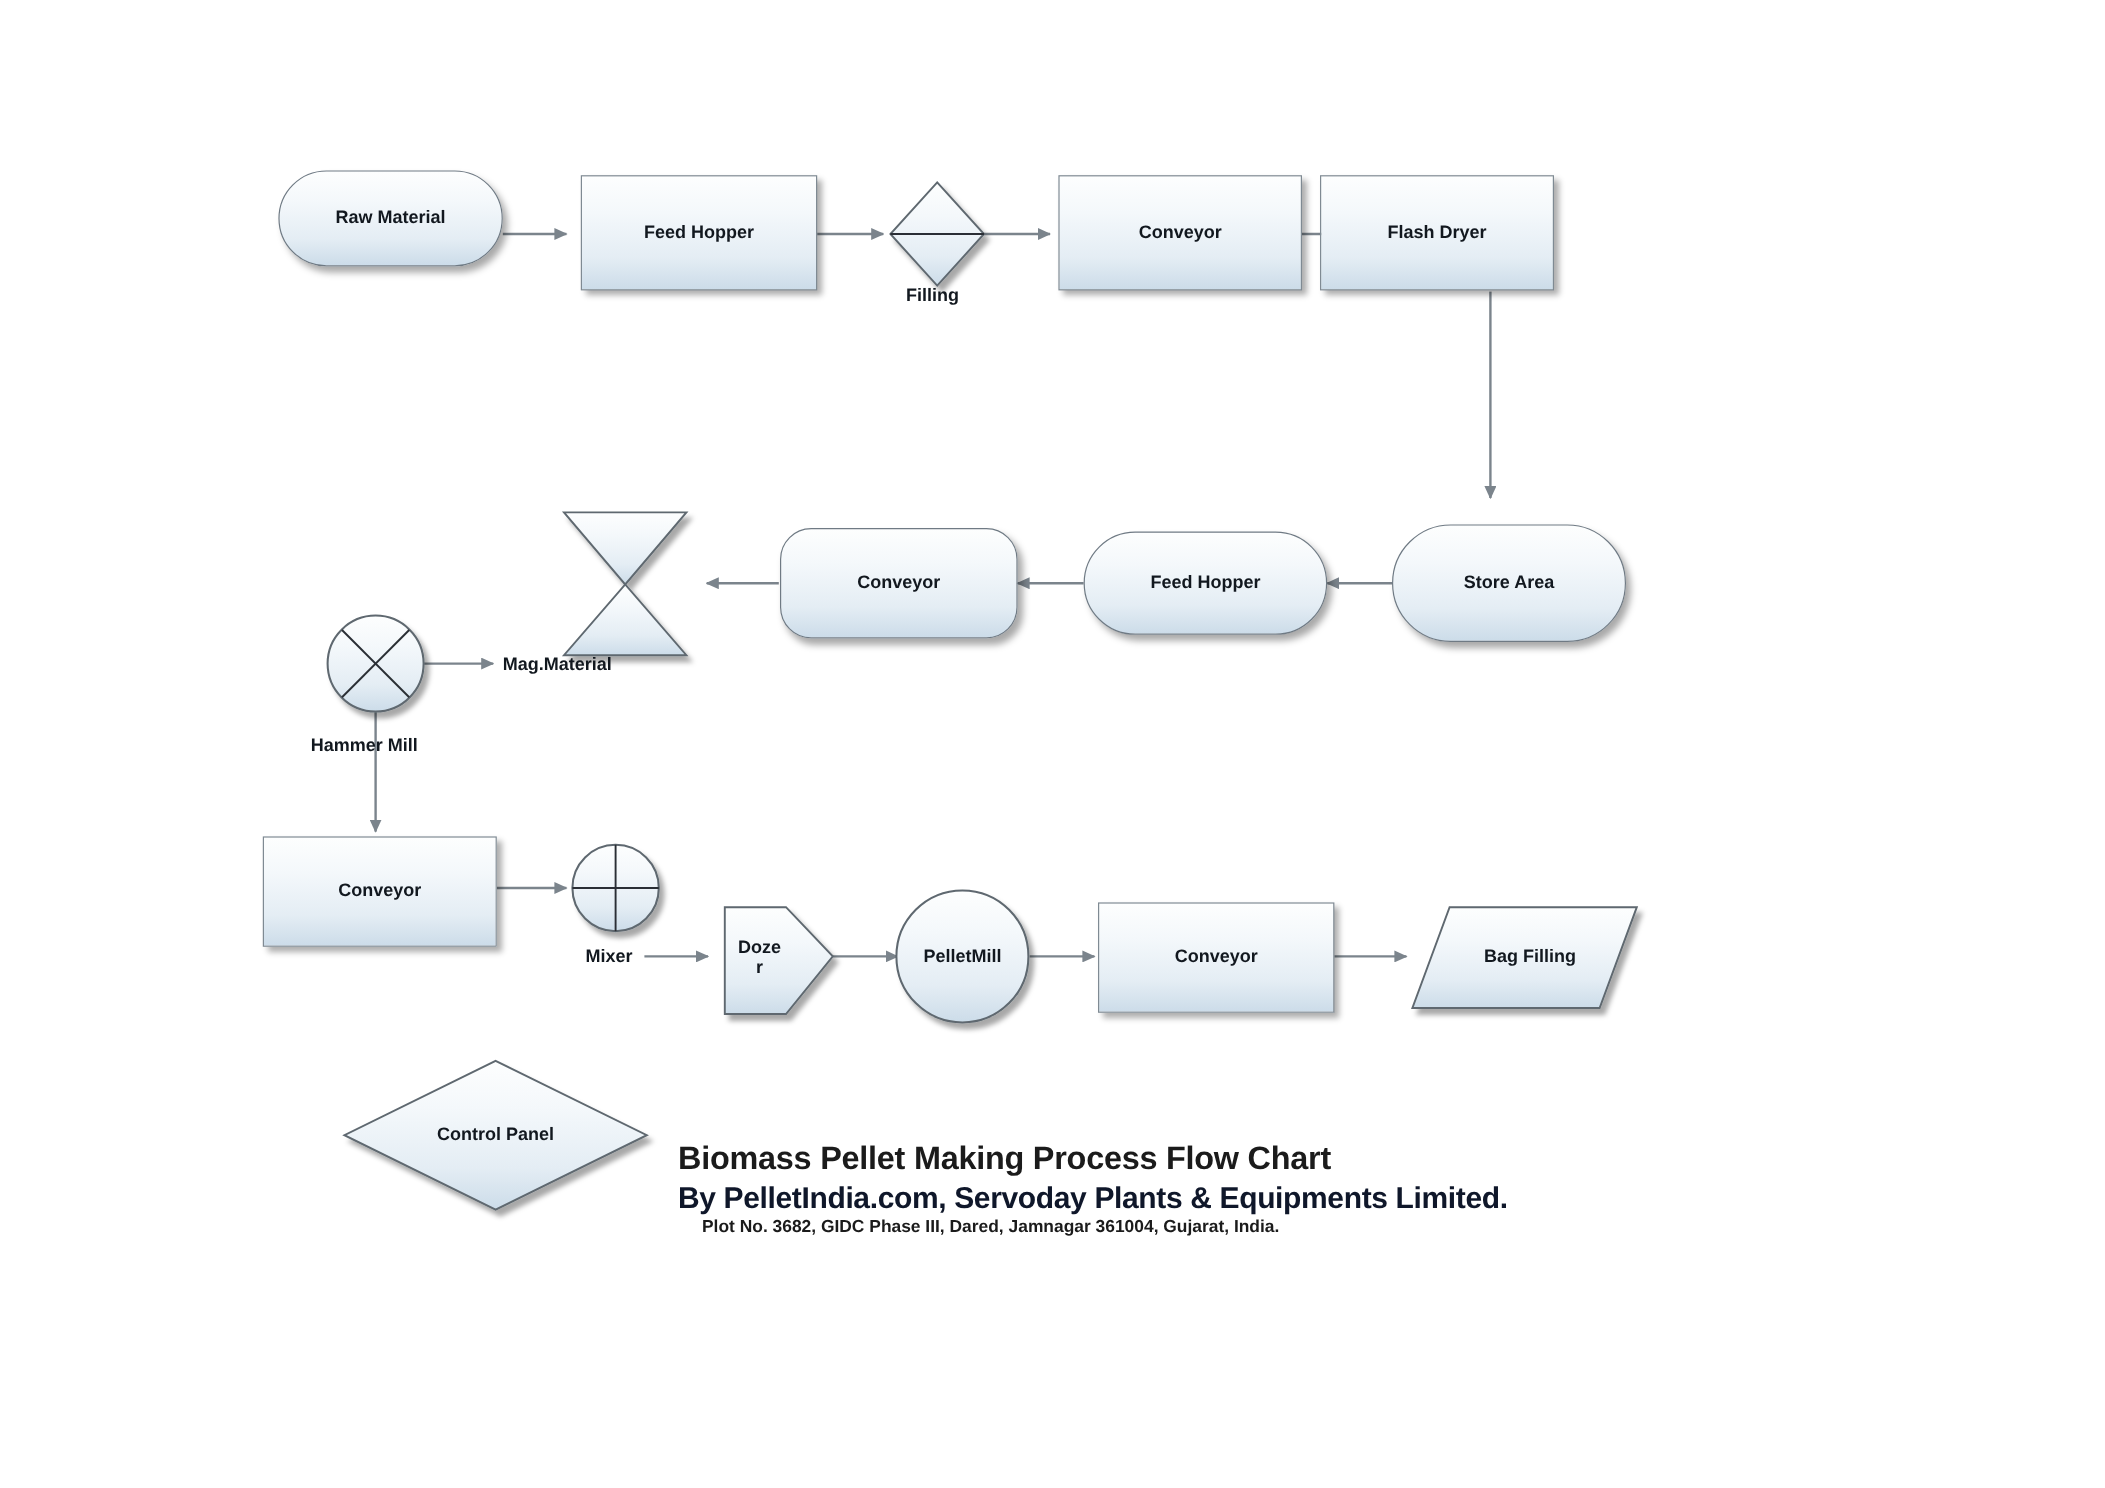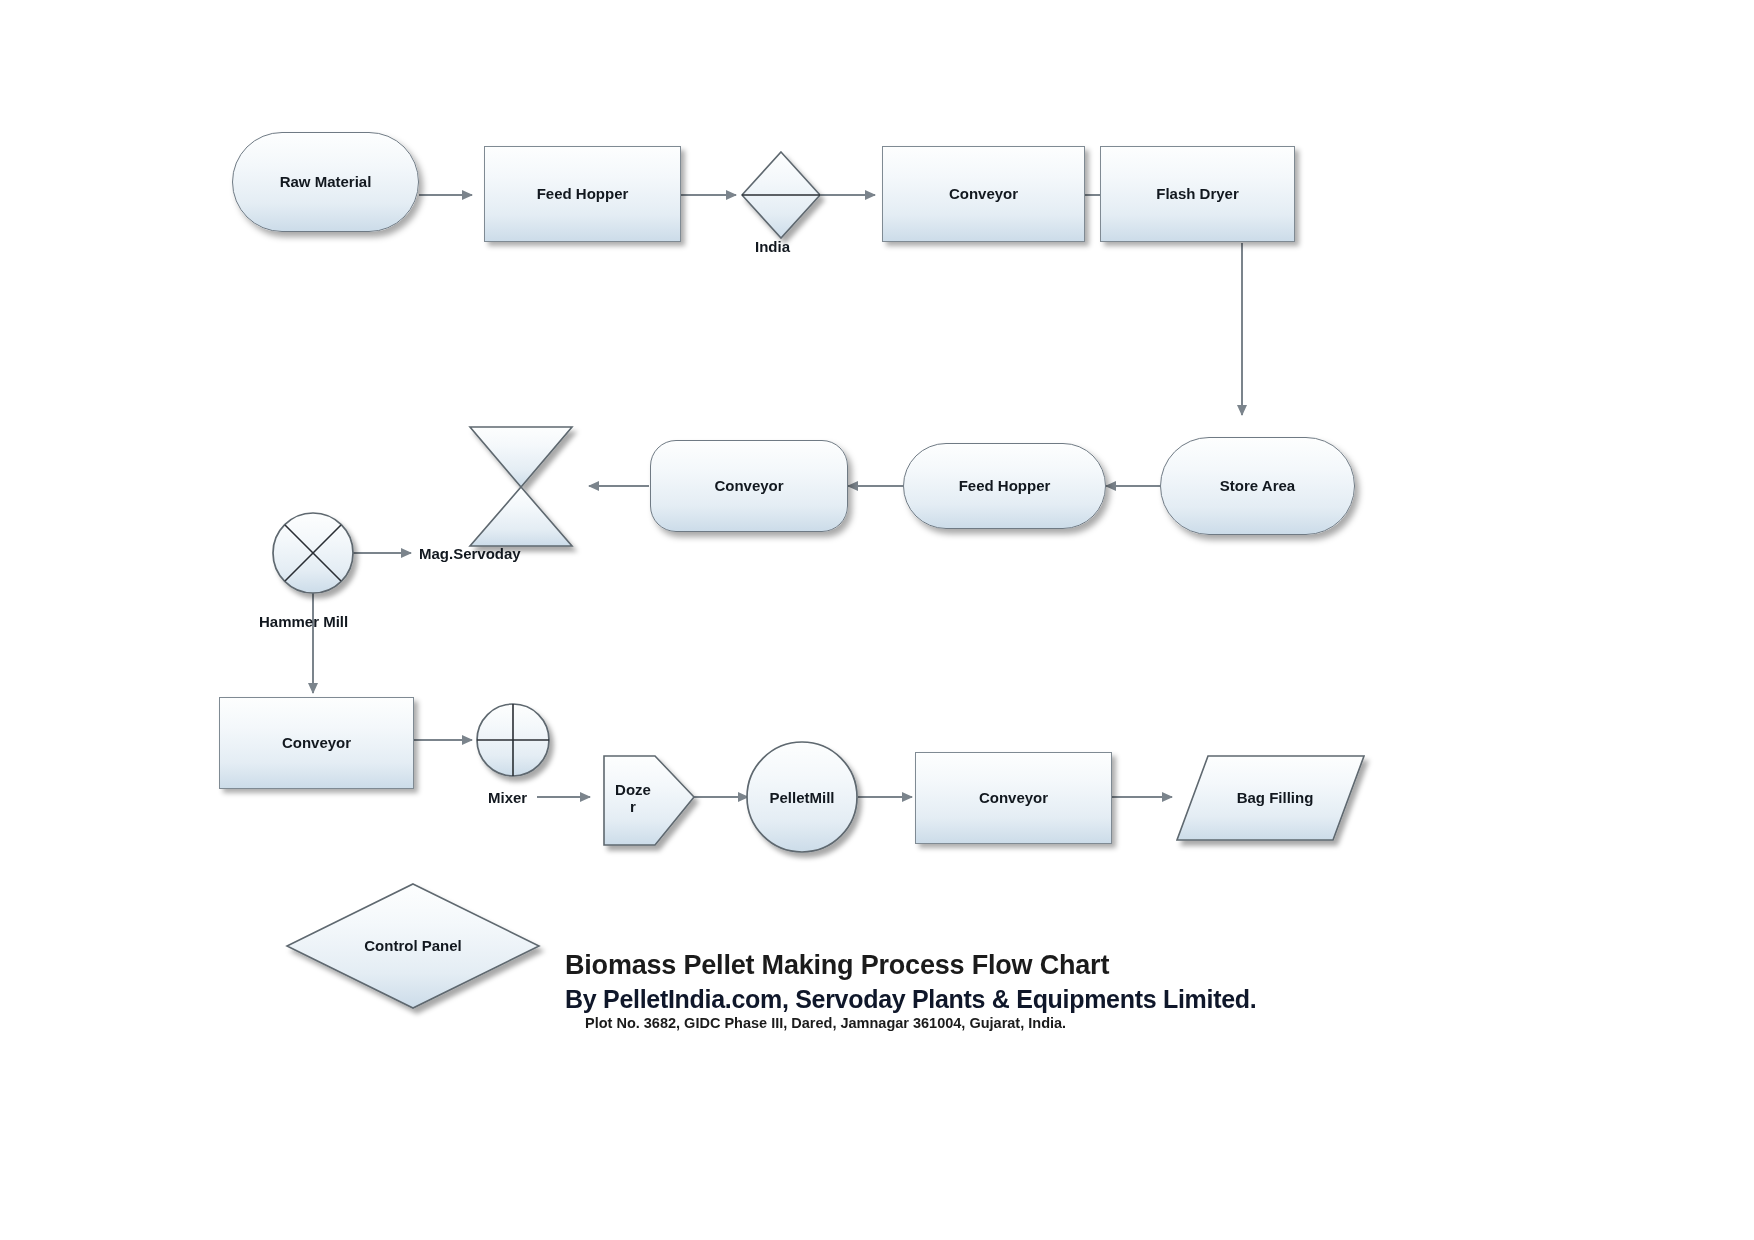--- a/index.html
+++ b/index.html
@@ -93,29 +93,29 @@
 
     <g filter="url(#dsh)">
       <path d="M1208,756 L1364,756 L1333,840 L1177,840 Z" fill="url(#shp)" stroke="#5e686f" stroke-width="1.6"></path>
     </g>
 
     <g filter="url(#dsh)">
       <path d="M413,884 L539,946 L413,1008 L287,946 Z" fill="url(#shp)" stroke="#5e686f" stroke-width="1.6"></path>
     </g>
   </svg>
 
-  <div class="node stadium grad" style="left:232px;top:132px;width:187px;height:100px;">
+  <div class="node stadium grad" style="left:232px;top:142px;width:187px;height:80px;">
     <span class="nlabel">Raw Material</span>
   </div>
 
   <div class="node rect grad" style="left:484px;top:146px;width:197px;height:96px;">
     <span class="nlabel">Feed Hopper</span>
   </div>
 
-  <div class="lbl" style="left:755px;top:238px;">India</div>
+  <div class="lbl" style="left:755px;top:238px;">Filling</div>
 
   <div class="node rect grad" style="left:882px;top:146px;width:203px;height:96px;">
     <span class="nlabel">Conveyor</span>
   </div>
 
   <div class="node rect grad" style="left:1100px;top:146px;width:195px;height:96px;">
     <span class="nlabel">Flash Dryer</span>
   </div>
 
   <div class="node stadium grad" style="left:1160px;top:437px;width:195px;height:98px;text-align:center;">
@@ -123,21 +123,21 @@
   </div>
 
   <div class="node stadium grad" style="left:903px;top:443px;width:203px;height:86px;">
     <span class="nlabel">Feed Hopper</span>
   </div>
 
   <div class="node softrect grad" style="left:650px;top:440px;width:198px;height:92px;">
     <span class="nlabel">Conveyor</span>
   </div>
 
-  <div class="lbl" style="left:419px;top:545px;">Mag.Servoday</div>
+  <div class="lbl" style="left:419px;top:545px;">Mag.Material</div>
 
   <div class="lbl" style="left:259px;top:613px;">Hammer Mill</div>
 
   <div class="node rect grad" style="left:219px;top:697px;width:195px;height:92px;">
     <span class="nlabel">Conveyor</span>
   </div>
 
   <div class="lbl" style="left:488px;top:789px;">Mixer</div>
 
   <div class="node" style="left:600px;top:770px;width:66px;height:56px;flex-direction:column;">

